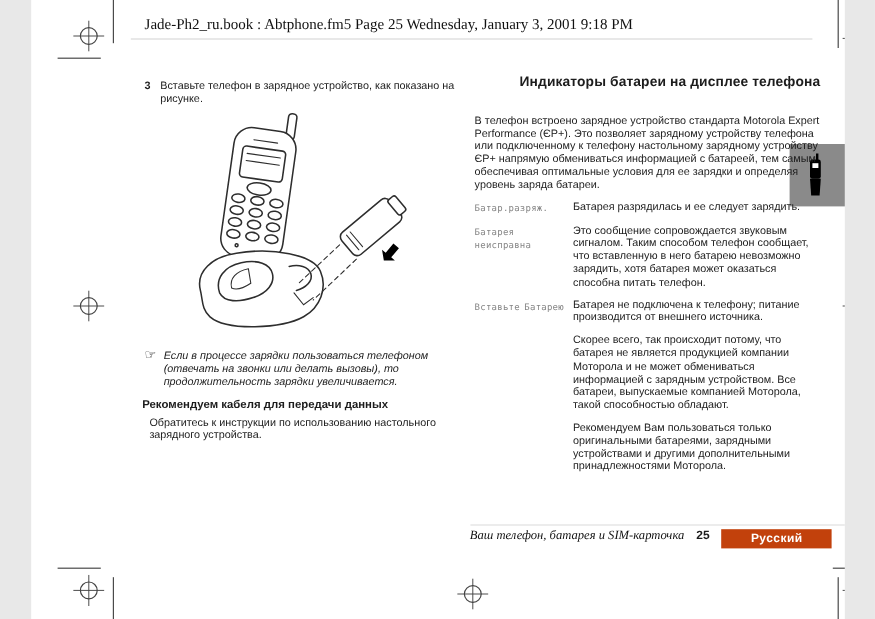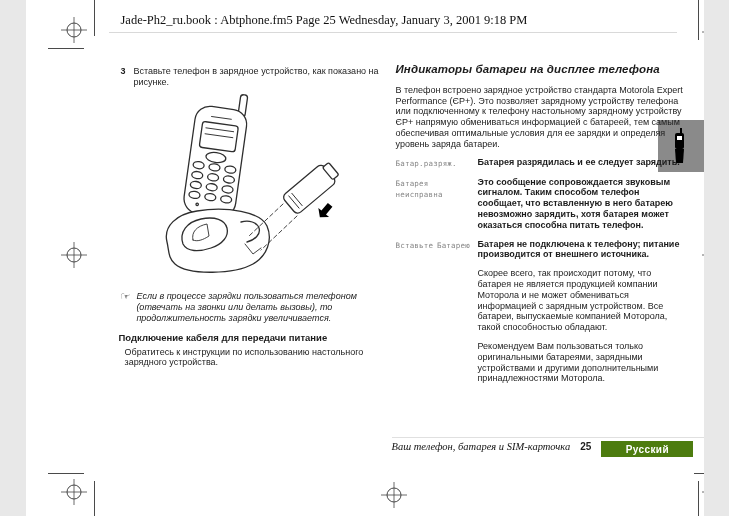--- a/index.html
+++ b/index.html
@@ -26,46 +26,46 @@
   .col-right { position:absolute; left:370px; top:64px; width:288px; font-size:9px; line-height:10.8px; }
   .step { display:flex; gap:8px; }
   .step-num { font-weight:bold; flex:0 0 auto; }
   .illustration { margin:6px 0 8px 28px; }
   .para { margin-top:4px; }
   .note { display:flex; gap:6px; margin-top:8px; font-style:italic; }
   .note-icon { flex:0 0 auto; font-style:normal; font-size:11px; line-height:10px; color:#222; }
   .note-text { flex:1; }
   .subheading { font-weight:bold; font-size:9.5px; margin:9px 0 3px -2px; }
   .indent { margin-left:4px; }
-  .section-heading { font-weight:bold; font-style:italic; font-size:11.5px; margin-bottom:10px; letter-spacing:0.1px; }
+  .section-heading { font-weight:bold; font-size:11.5px; margin-bottom:20px; letter-spacing:0.1px;text-align:right; }
   .msg-table { margin-top:7px; }
   .msg-row { display:flex; margin-bottom:8px; }
   .msg-term {
     flex:0 0 82px; font-family:"DejaVu Sans Mono", monospace;
     font-size:7.5px; line-height:11px; color:#868686; letter-spacing:0.2px;
     padding-top:1px; word-spacing:-1px;
   }
-  .msg-desc { flex:1;font-weight:bold; }
+  .msg-desc { flex:1; }
   .hang { margin-left:82px; margin-top:8px; }
   
   .thumb-tab { position:absolute; left:632px; top:120px; width:54px; height:52px; background:#8a8a8a; }
   .thumb-tab svg { position:absolute; left:14px; top:7px; }
   
   .footer-rule { position:absolute; left:366px; top:437px; width:316px; height:1px; background:#e0e0e0; }
   .doc-footer {
     position:absolute; left:366px; top:441px; width:316px; height:20px;
     display:flex; align-items:flex-start;
   }
   .footer-chapter {
     font-family:"Liberation Serif", serif; font-style:italic; font-size:10.5px; color:#111;
     white-space:nowrap;
   }
   .footer-page { font-weight:bold; font-size:10px; margin-left:10px; }
   .lang-tab {
-    margin-left:10px; background:#4d7c0f; color:#fff; font-weight:bold; font-size:10px;
+    margin-left:10px; background:#c2410c; color:#fff; font-weight:bold; font-size:10px;
     width:92px; height:16px; display:flex; align-items:center; justify-content:center;
     letter-spacing:0.4px;
   }
   
   .line-art { stroke:#2e2e2e; fill:#fff; stroke-width:1.3; stroke-linejoin:round; stroke-linecap:round; }
   .line-art-thin { stroke:#2e2e2e; fill:none; stroke-width:0.9; stroke-linecap:round; }
 </style>
 </head>
 <body>
 
@@ -199,21 +199,21 @@
         <path d="M168 120 L178 120 L178 124 L184 117 L178 110 L178 114 L168 114 Z" fill="#000" transform="rotate(130 176 117)"></path>
       </svg>
     </div>
 
 
     <div class="note">
       <span class="note-icon">☞</span>
       <span class="note-text">Если в процессе зарядки пользоваться телефоном (отвечать на звонки или делать вызовы), то продолжительность зарядки увеличивается.</span>
     </div>
 
-    <div class="subheading">Подключение кабеля для передачи питание</div>
+    <div class="subheading">Рекомендуем кабеля для передачи данных</div>
     <div class="indent">Обратитесь к инструкции по использованию настольного зарядного устройства.</div>
   </div>
 
   <div class="col-right">
     <div class="section-heading">Индикаторы батареи на дисплее телефона</div>
     <div class="para">В телефон встроено зарядное устройство стандарта Motorola Expert Performance (ЄР+). Это позволяет зарядному устройству телефона или подключенному к телефону настольному зарядному устройству ЄР+ напрямую обмениваться информацией с батареей, тем самым обеспечивая оптимальные условия для ее зарядки и определяя уровень заряда батареи.</div>
 
     <div class="msg-table">
       <div class="msg-row">
         <div class="msg-term">Батар.разряж.</div>

